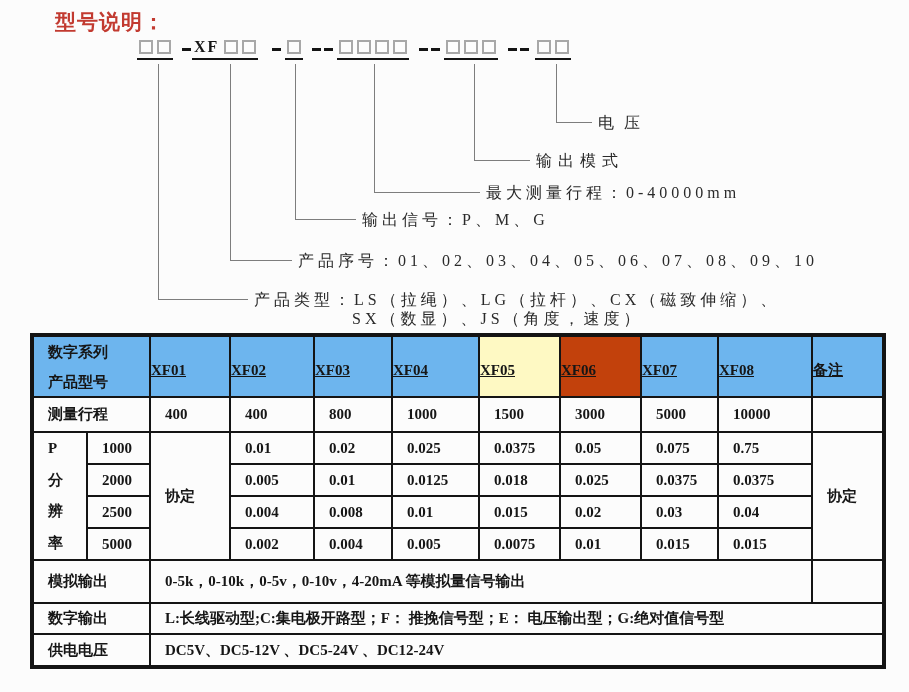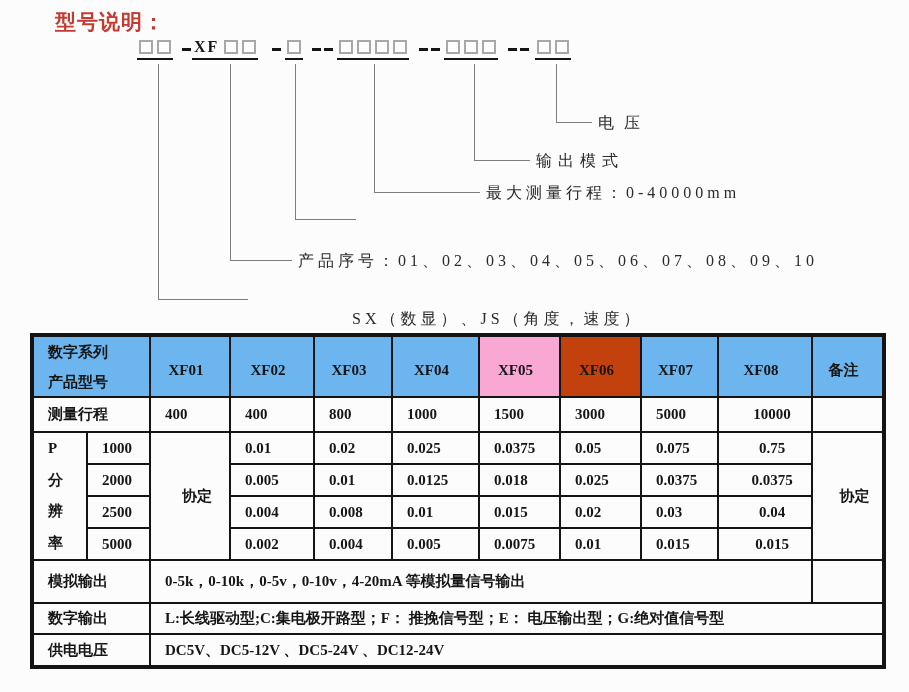--- a/index.html
+++ b/index.html
@@ -21,24 +21,24 @@
   .dlabel{position:absolute;font-size:16px;letter-spacing:4px;white-space:nowrap;color:#2a2a2a;}
   .dlabel.wide{letter-spacing:10px;}
   .dlabel.mid{letter-spacing:6px;}
 
   
   table.spec{position:absolute;left:30px;top:333px;width:852px;border-collapse:collapse;
              table-layout:fixed;border:4px solid #141414;font-size:15px;font-weight:700;}
   table.spec td{border:2px solid #141414;padding:0 0 0 14px;vertical-align:middle;
                 overflow:hidden;white-space:nowrap;}
   td.hd{background:#6db5ee;vertical-align:top;}
-  td.hd.mods{text-align:center;padding:7px 8px 0 0;}
+  td.hd.mods{text-align:left;padding:7px 8px 0 0;text-decoration:underline;}
   td.lbl2{padding-left:16px;}
   td.val{padding-left:18px;}
-  td.ctr{text-align:center;padding-left:0;}
+  td.ctr{text-align:left;padding-left:0;}
   td.br3{border-right-width:3px;}
   td.bb3{border-bottom-width:3px;}
   .hline1{margin-top:1px;} .hline2{margin-top:11px;}
   .vchar{display:block;line-height:31.5px;height:31.5px;}
   td.pcol{padding-left:12px;vertical-align:top;}
   td.sub{padding-left:12px;}
 </style>
 </head>
 <body>
 
@@ -91,21 +91,23 @@
   <div class="hline" style="left:158px;top:299px;width:90px"></div>
   <div class="hline" style="left:230px;top:260px;width:62px"></div>
   <div class="hline" style="left:295px;top:219px;width:61px"></div>
   <div class="hline" style="left:374px;top:192px;width:106px"></div>
   <div class="hline" style="left:474px;top:160px;width:56px"></div>
   <div class="hline" style="left:556px;top:122px;width:36px"></div>
 
   <div class="dlabel wide" style="left:598px;top:113px">电压</div>
   <div class="dlabel mid" style="left:536px;top:151px">输出模式</div>
   <div class="dlabel" style="left:486px;top:183px">最大测量行程：0-40000mm</div>
+  <div class="dlabel" style="left:362px;top:210px">输出信号：P、M、G</div>
   <div class="dlabel" style="left:298px;top:251px">产品序号：01、02、03、04、05、06、07、08、09、10</div>
+  <div class="dlabel" style="left:254px;top:290px">产品类型：LS（拉绳）、LG（拉杆）、CX（磁致伸缩）、</div>
   <div class="dlabel" style="left:352px;top:309px">SX（数显）、JS（角度，速度）</div>
 
   <table class="spec">
     <colgroup>
       <col style="width:55px">
         <col style="width:63px">
         <col style="width:80px">
         <col style="width:84px">
       <col style="width:78px">
         <col style="width:87px">
@@ -118,21 +120,21 @@
     <tbody>
         <tr style="height:62px">
       <td class="hd lbl2" colspan="2" style="background-color: rgb(109, 181, 238);">
         <div class="hline1">数字系列</div>
         <div class="hline2">产品型号</div>
       </td>
       <td class="hd mods br3" style="background-color: rgb(109, 181, 238);">XF01</td>
       <td class="hd mods" style="background-color: rgb(109, 181, 238);">XF02</td>
       <td class="hd mods" style="background-color: rgb(109, 181, 238);">XF03</td>
       <td class="hd mods br3" style="background-color: rgb(109, 181, 238);">XF04</td>
-      <td class="hd mods br3" style="background-color: #f9a8d4;">XF05</td>
+      <td class="hd mods br3" style="background-color: #fef9c3;">XF05</td>
       <td class="hd mods" style="background-color: #c2410c;">XF06</td>
       <td class="hd mods" style="background-color: rgb(109, 181, 238);">XF07</td>
       <td class="hd mods br3" style="background-color: rgb(109, 181, 238);">XF08</td>
       <td class="hd mods" style="background-color: rgb(109, 181, 238);">备注</td>
     </tr>
     <tr style="height:35px">
       <td class="lbl2 bb3" colspan="2">测量行程</td>
       <td class="val bb3 br3">400</td>
       <td class="val bb3">400</td>
       <td class="val bb3">800</td>

